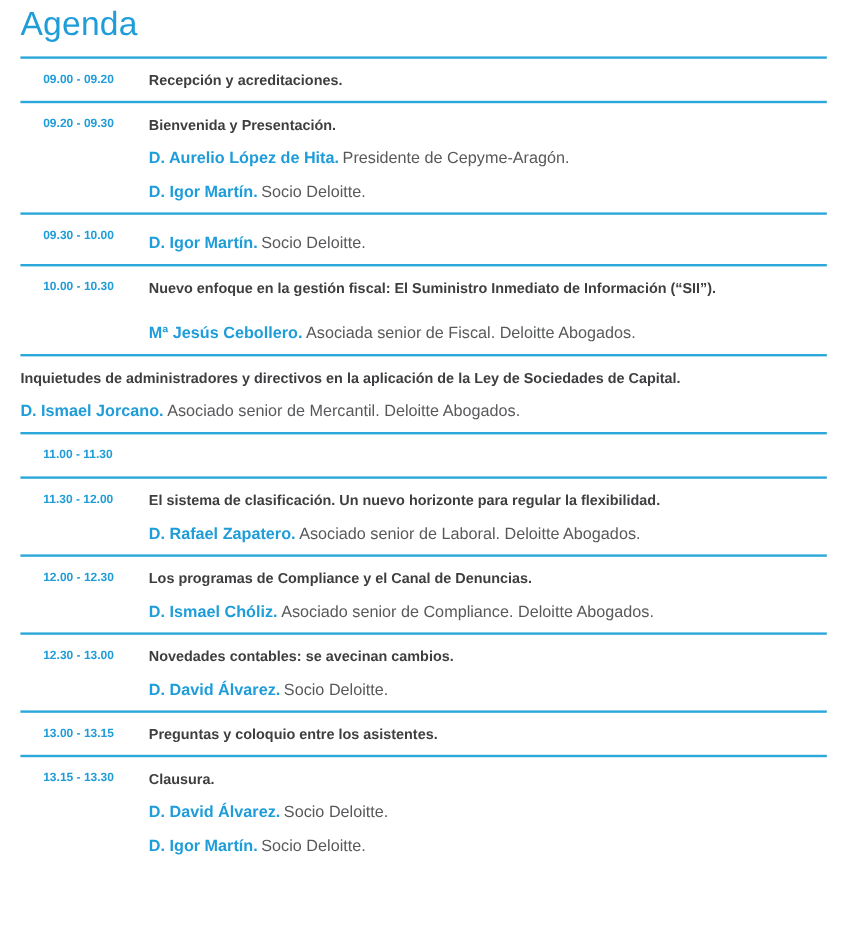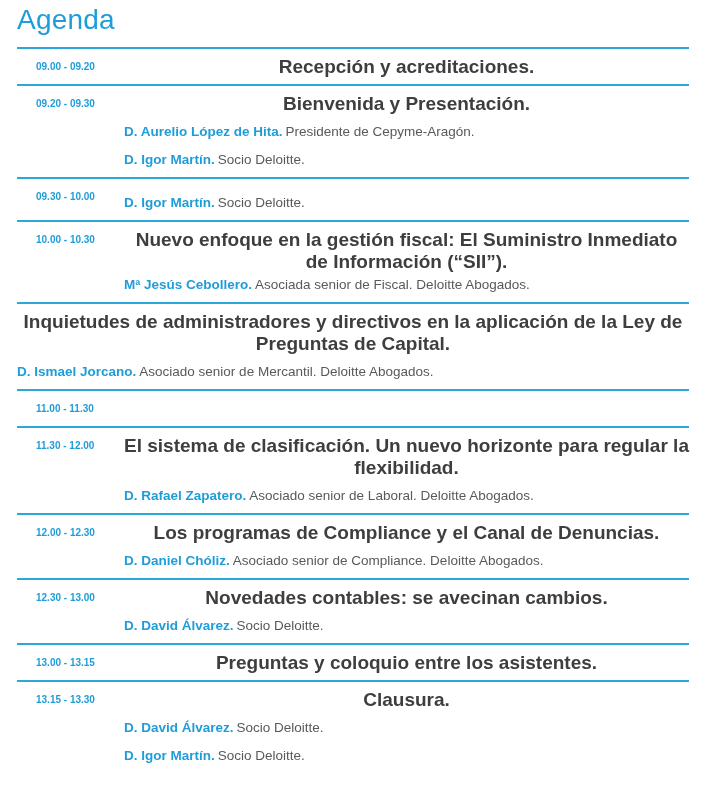--- a/index.html
+++ b/index.html
@@ -45,31 +45,30 @@
     line-height: 22px;
     white-space: nowrap;
   }
   .agenda-row .content {
     flex: 1 1 auto;
     min-width: 0;
   }
   .agenda-row .title {
     color: var(--title-text);
     font-weight: 700;
-    font-size: 19px;
+    font-size: 12px;
     line-height: 22px;
-    text-align: center;
   }
   .speaker {
     margin: 6px 0 0 0;
     font-size: 13.5px;
     line-height: 22px;
   }
   .agenda-row.tight .speaker {
-    margin-top: 1px;
+    margin-top: 16px;
   }
   .speaker .name {
     color: var(--accent);
     font-weight: 700;
     margin-right: 3px;
   }
   .speaker .role {
     color: var(--role-text);
     font-weight: 400;
   }
@@ -102,39 +101,39 @@
   </div>
       <div class="agenda-row tight">
     <div class="time">10.00 - 10.30</div>
     <div class="content">
       <div class="title">Nuevo enfoque en la gestión fiscal: El Suministro Inmediato de Información (“SII”).</div>
     <p class="speaker"><span class="name">Mª Jesús Cebollero.</span><span class="role">Asociada senior de Fiscal. Deloitte Abogados.</span></p>
         </div>
   </div>
       <div class="agenda-row">
     <div class="content">
-      <div class="title">Inquietudes de administradores y directivos en la aplicación de la Ley de Preguntas de Capital.</div>
+      <div class="title">Inquietudes de administradores y directivos en la aplicación de la Ley de Sociedades de Capital.</div>
     <p class="speaker"><span class="name">D. Ismael Jorcano.</span><span class="role">Asociado senior de Mercantil. Deloitte Abogados.</span></p>
         </div>
   </div>
       <div class="agenda-row">
     <div class="time">11.00 - 11.30</div>
   </div>
       <div class="agenda-row">
     <div class="time">11.30 - 12.00</div>
     <div class="content">
       <div class="title">El sistema de clasificación. Un nuevo horizonte para regular la flexibilidad.</div>
     <p class="speaker"><span class="name">D. Rafael Zapatero.</span><span class="role">Asociado senior de Laboral. Deloitte Abogados.</span></p>
         </div>
   </div>
       <div class="agenda-row">
     <div class="time">12.00 - 12.30</div>
     <div class="content">
       <div class="title">Los programas de Compliance y el Canal de Denuncias.</div>
-    <p class="speaker"><span class="name">D. Daniel Chóliz.</span><span class="role">Asociado senior de Compliance. Deloitte Abogados.</span></p>
+    <p class="speaker"><span class="name">D. Ismael Chóliz.</span><span class="role">Asociado senior de Compliance. Deloitte Abogados.</span></p>
         </div>
   </div>
       <div class="agenda-row">
     <div class="time">12.30 - 13.00</div>
     <div class="content">
       <div class="title">Novedades contables: se avecinan cambios.</div>
     <p class="speaker"><span class="name">D. David Álvarez.</span><span class="role">Socio Deloitte.</span></p>
         </div>
   </div>
       <div class="agenda-row">

